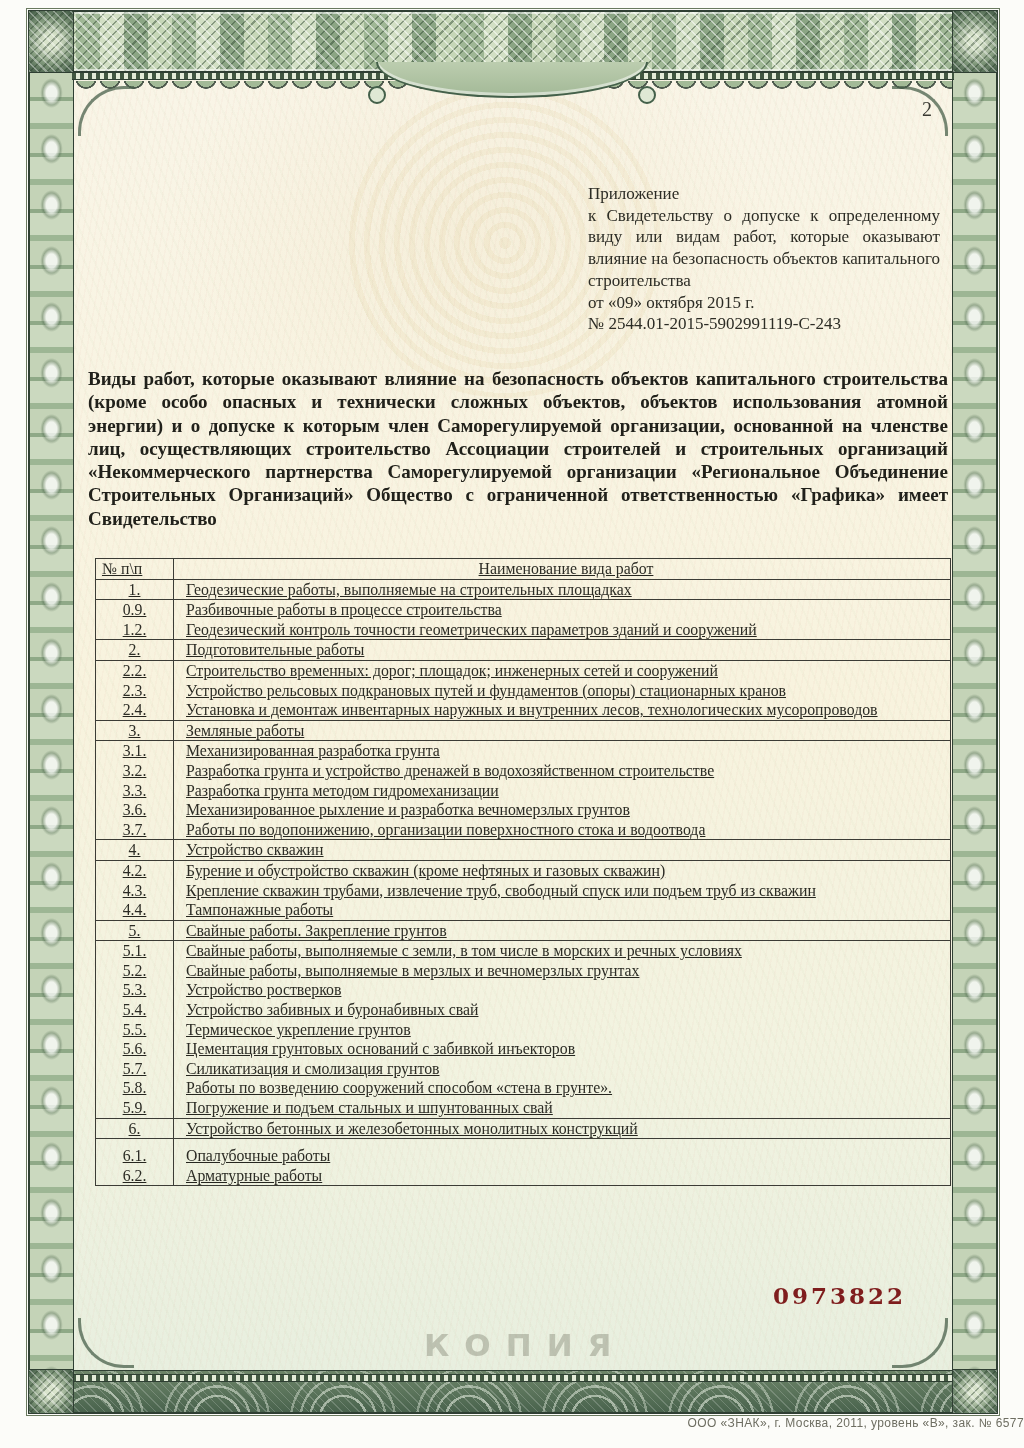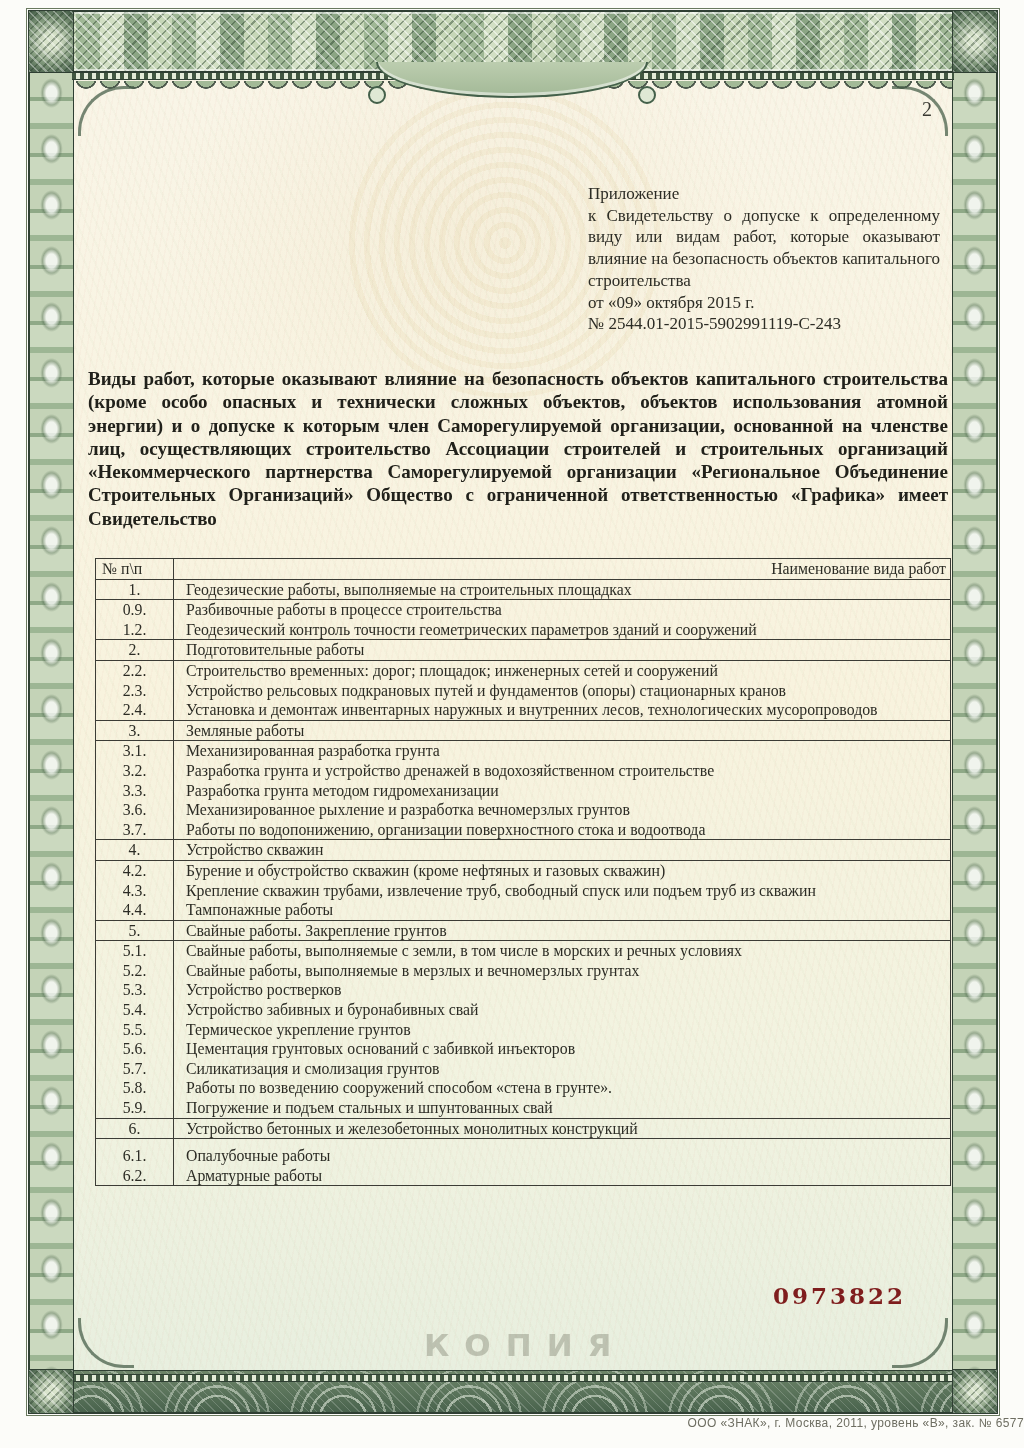--- a/index.html
+++ b/index.html
@@ -107,32 +107,32 @@
   .appendix {
     position:absolute; top:183px; left:588px; width:352px;
     font-size:17px; line-height:21.7px; color:#2c2c25;
   }
   .appendix .just { text-align:justify; }
   .intro {
     position:absolute; top:367px; left:88px; width:860px;
     font-size:19px; line-height:23.3px; font-weight:bold; text-align:justify;
     color:#21211b; word-spacing:1.5px;
   }
-  .works { position:absolute; top:558px; left:95px; width:856px; }
+  .works { position:absolute; top:558px; left:95px; width:856px;text-decoration:underline; }
   table.works-table {
     width:100%; border-collapse:collapse;
     font-size:15.8px; line-height:19.6px; color:#2c2c25;
   }
   .works-table th, .works-table td { padding:0; vertical-align:top; font-weight:normal; }
   .works-table col.num { width:78px; }
   .works-table { border:1.5px solid #3c3c36; }
   .works-table td:first-child, .works-table th:first-child {
     border-right:1px solid #3c3c36; text-align:center;
   }
-  .works-table th { text-align:right; border-bottom:1px solid #3c3c36; }
+  .works-table th { text-align:center; border-bottom:1px solid #3c3c36; }
   .works-table th:first-child { text-align:left; padding-left:6px; }
   .works-table td:last-child, .works-table th:last-child { padding-left:12px; padding-right:4px; }
   .works-table tr.group-row td { border-top:1px solid #3c3c36; border-bottom:1px solid #3c3c36; }
   .works-table tr.gap td { padding-top:7px; }
   .serial {
     position:absolute; top:1282px; right:118px;
     font-family:"DejaVu Serif",serif; font-weight:bold; font-size:23px;
     letter-spacing:3px; color:#7f1d1d;
   }
   .copy-mark {

